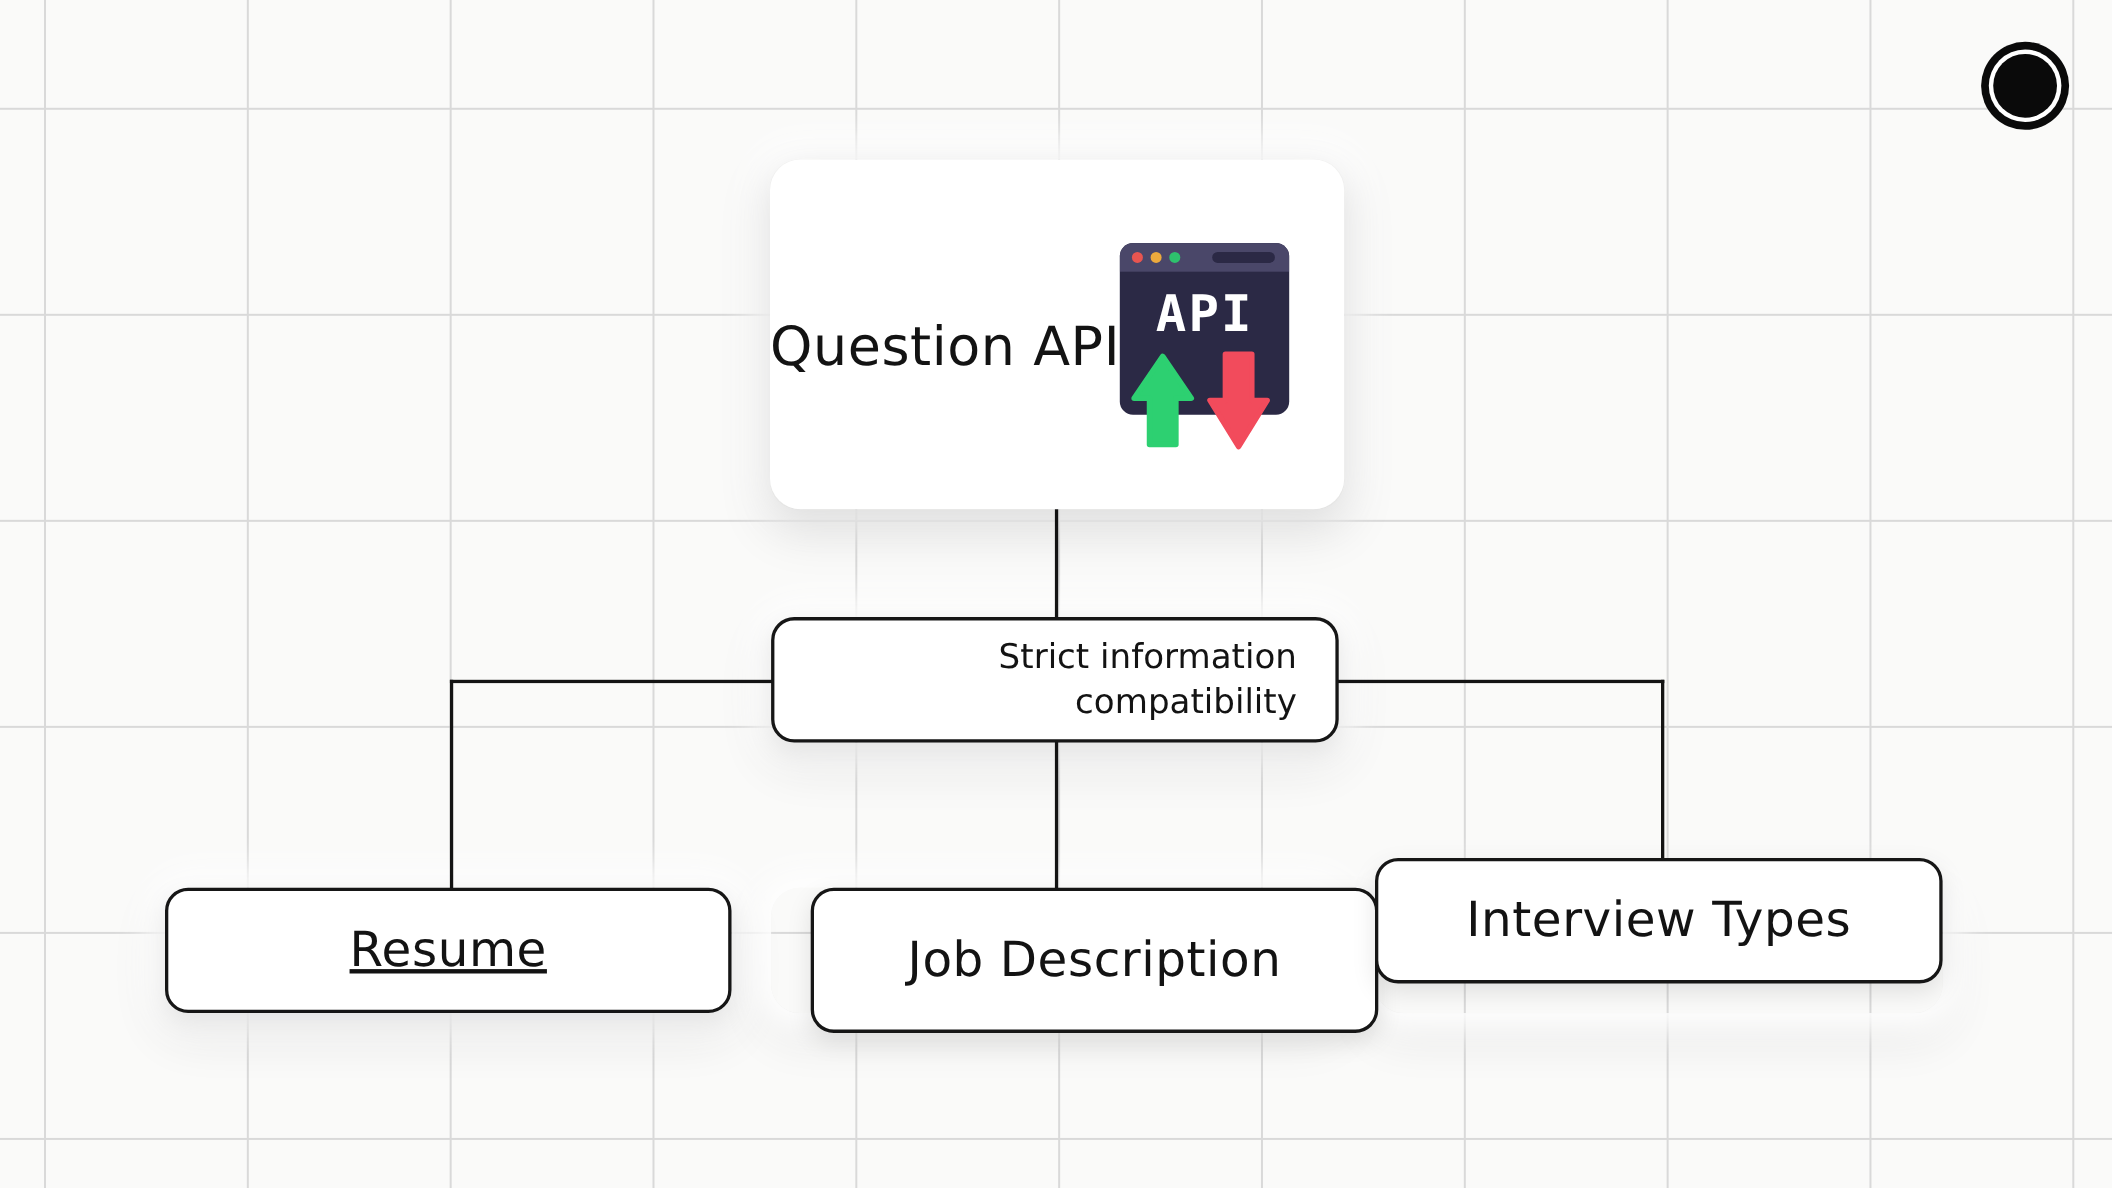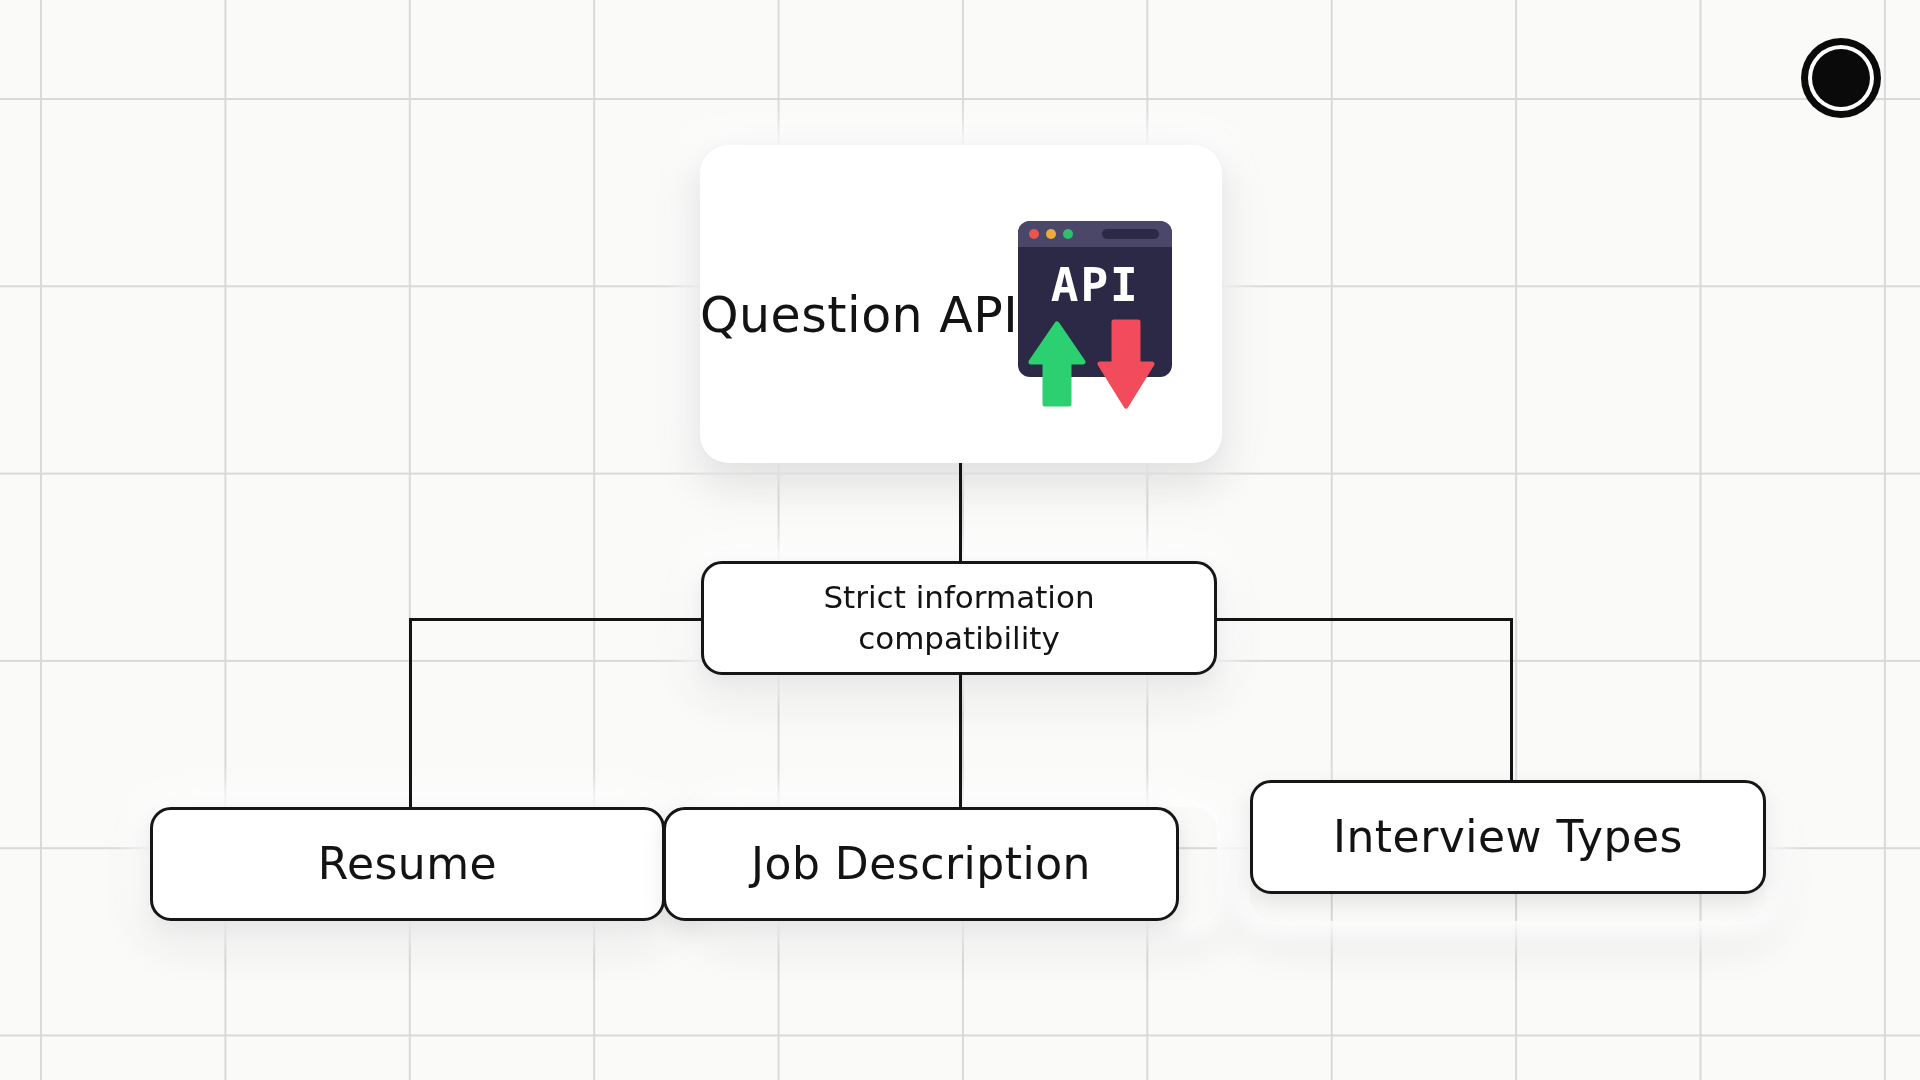--- a/index.html
+++ b/index.html
@@ -31,21 +31,21 @@
   .node {
     position: absolute;
     z-index: 3;
     box-sizing: border-box;
     background: #ffffff;
     border: 3.5px solid #161616;
     border-radius: 21px;
     display: flex;
     align-items: center;
     justify-content: center;
-    text-align: center;
+    text-align: right;
     box-shadow: 0 8px 22px rgba(0,0,0,0.10);
   }
   .leaf-label { font-size: 44px; line-height: 52px; letter-spacing: 0.5px; }
   .mid-label  { font-size: 31px; line-height: 41px; max-width: 440px; }
 
   .root-card {
     position: absolute;
     left: 700px; top: 145px;
     width: 522px; height: 318px;
     background: #ffffff;
@@ -140,24 +140,24 @@
         <path d="M39 6 L65 44 L51 44 L51 86 L27 86 L27 44 L13 44 Z" fill="#2dd071" stroke="#2dd071" stroke-width="5" stroke-linejoin="round"></path>
         <path d="M108 88 L82 46 L96 46 L96 4 L120 4 L120 46 L134 46 Z" fill="#f24b5c" stroke="#f24b5c" stroke-width="5" stroke-linejoin="round"></path>
       </svg>
     </div>
   </div>
 
   <div class="node" style="left:701px; top:561px; width:516px; height:114px;">
     <div class="mid-label">Strict information compatibility</div>
   </div>
 
-  <div class="node" style="left:150px; top:807px; width:515px; height:114px;">
+  <div class="node" style="left:150px; top:807px; width:515px; height:114px;text-decoration:underline;">
     <div class="leaf-label">Resume</div>
   </div>
-  <div class="node" style="left:663px; top:807px; width:516px; height:114px;border-radius:22px;">
+  <div class="node" style="left:737px; top:807px; width:516px; height:132px;">
     <div class="leaf-label">Job Description</div>
   </div>
   <div class="node" style="left:1250px; top:780px; width:516px; height:114px;">
     <div class="leaf-label">Interview Types</div>
   </div>
 
   <div class="target-marker">
     <div class="target-ring">
       <div class="target-inner"></div>
     </div>

